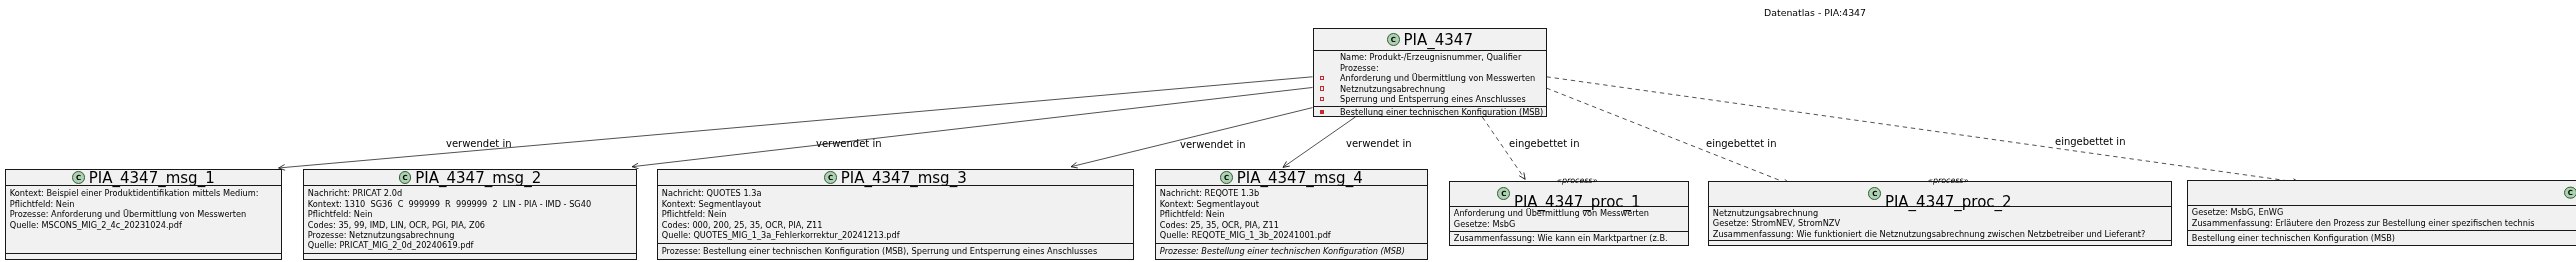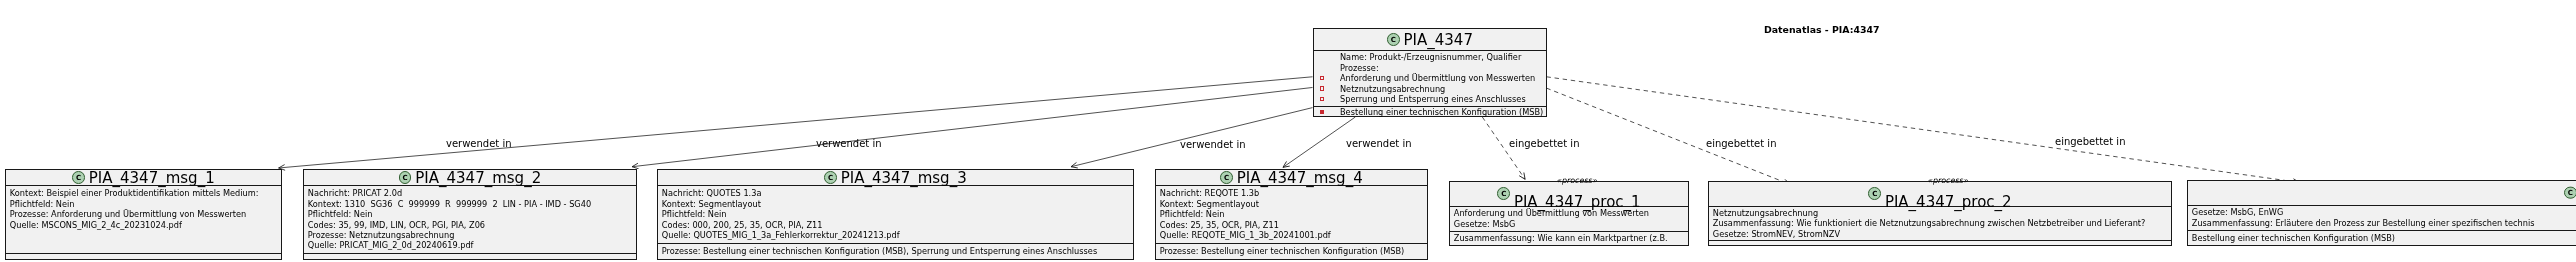--- a/index.html
+++ b/index.html
@@ -1,21 +1,21 @@
 <!DOCTYPE html>
 <html style="font-size:10px"><head>
 <meta charset="utf-8">
 <style>
   html,body{margin:0;padding:0;}
   body{
     position:relative;width:2576px;height:263px;overflow:hidden;
     background:#ffffff;font-family:"DejaVu Sans",sans-serif;color:#000;
   }
   #edges{position:absolute;left:0;top:0;z-index:1;}
-  .diagram-title{position:absolute;left:1733px;top:24px;font-size:9.4px;font-weight:bold;white-space:pre;z-index:3;padding-left:31px;}
+  .diagram-title{position:absolute;left:1733px;top:7px;font-size:9.4px;font-weight:normal;white-space:pre;z-index:3;padding-left:31px;}
   .edge-label{position:absolute;font-size:10px;white-space:pre;z-index:2;}
   .uml-box{
     position:absolute;background:#F1F1F1;border:0.9px solid #181818;
     box-sizing:border-box;z-index:2;
   }
   .head{
     border-bottom:0.6px solid #181818;display:flex;align-items:center;justify-content:center;
     gap:3.8px;box-sizing:border-box;position:relative;
   }
   .head-col{display:flex;flex-direction:column;align-items:center;justify-content:space-between;gap:8px;}
@@ -135,21 +135,21 @@
     <span class="cicon">C</span>
     <span class="btitle">PIA_4347_msg_4</span>
   </div>
   <div class="fields" style="height:57px;">
     <div class="ln">Nachricht: REQOTE 1.3b</div>
     <div class="ln">Kontext: Segmentlayout</div>
     <div class="ln">Pflichtfeld: Nein</div>
     <div class="ln">Codes: 25, 35, OCR, PIA, Z11</div>
     <div class="ln">Quelle: REQOTE_MIG_1_3b_20241001.pdf</div>
   </div>
-  <div class="methods" style="height:17px;">
+  <div class="methods" style="height:17px;font-style:italic;">
     <div class="ln">Prozesse: Bestellung einer technischen Konfiguration (MSB)</div>
   </div>
 </div>
 
 <div class="uml-box" style="left:1449px;top:181px;width:240px;height:65px;">
   <div class="head" style="height:24.5px;">
     <span class="cicon">C</span>
     <span class="head-col">
       <span class="stereo">«process»</span>
       <span class="btitle">PIA_4347_proc_1</span>
@@ -167,22 +167,22 @@
 <div class="uml-box" style="left:1708px;top:181px;width:464px;height:65px;">
   <div class="head" style="height:24.5px;">
     <span class="cicon">C</span>
     <span class="head-col">
       <span class="stereo">«process»</span>
       <span class="btitle">PIA_4347_proc_2</span>
     </span>
   </div>
   <div class="fields" style="height:33px;padding-top:1.3px;">
     <div class="ln">Netznutzungsabrechnung</div>
+    <div class="ln">Gesetze: StromNEV, StromNZV</div>
     <div class="ln">Zusammenfassung: Wie funktioniert die Netznutzungsabrechnung zwischen Netzbetreiber und Lieferant?</div>
-    <div class="ln">Gesetze: StromNEV, StromNZV</div>
   </div>
   <div class="methods" style="height:5px;"></div>
 </div>
 
 <div class="uml-box" style="left:2187px;top:180px;width:786px;height:66px;">
   <div class="head" style="height:24.5px;">
     <span class="cicon head-icon-abs" style="left:376px;">C</span>
   </div>
   <div class="fields" style="height:24.5px;">
     <div class="ln">Gesetze: MsbG, EnWG</div>

